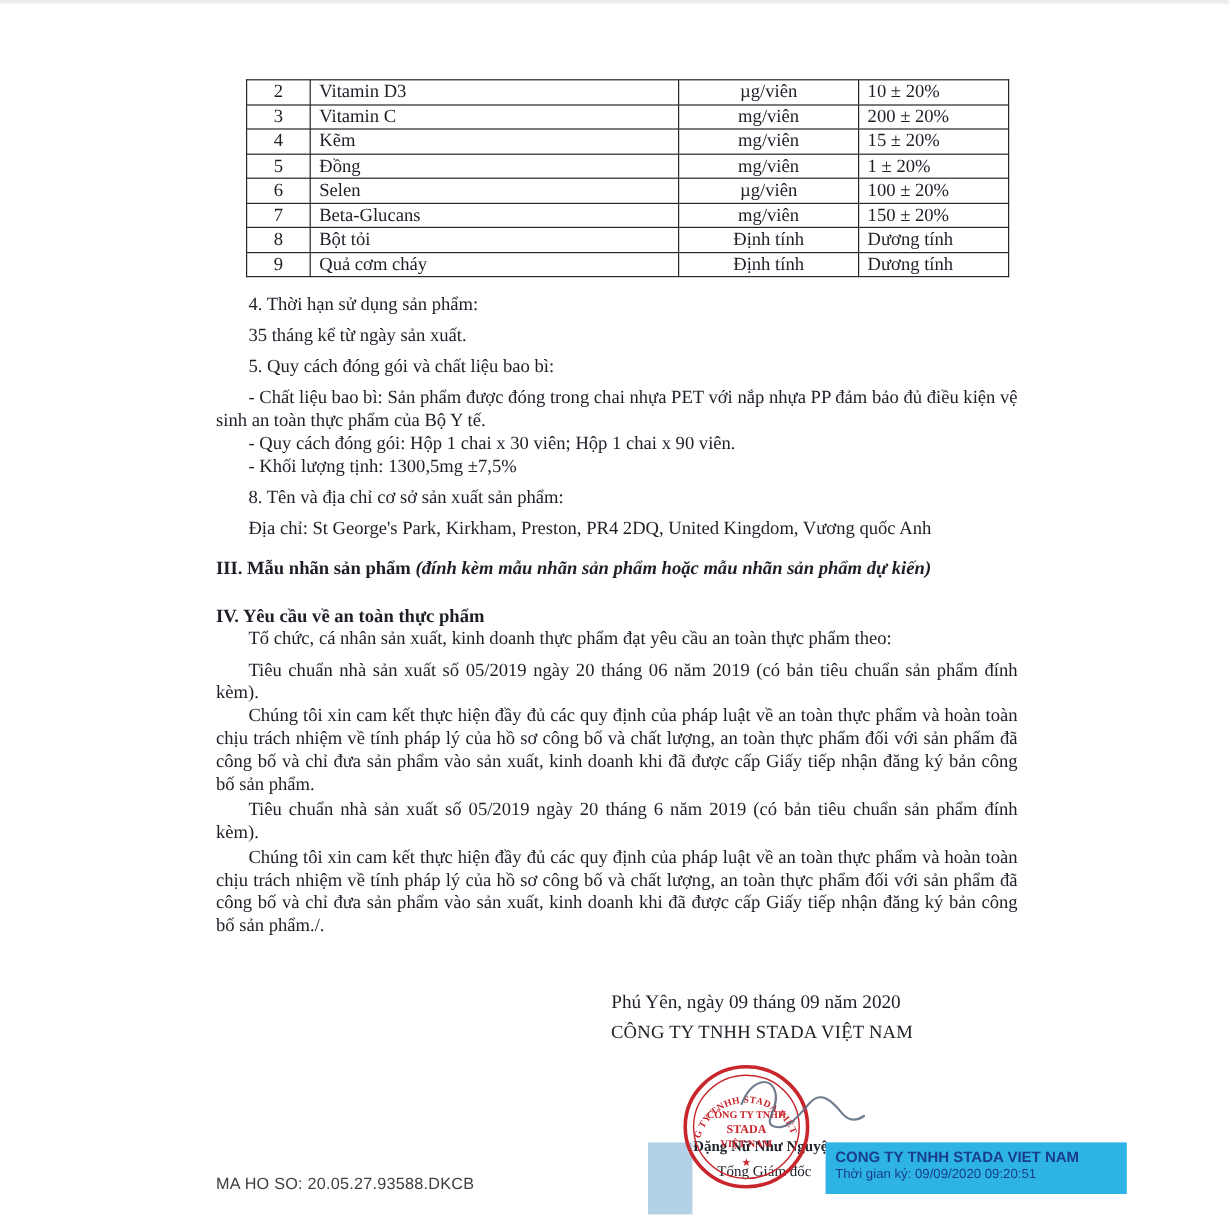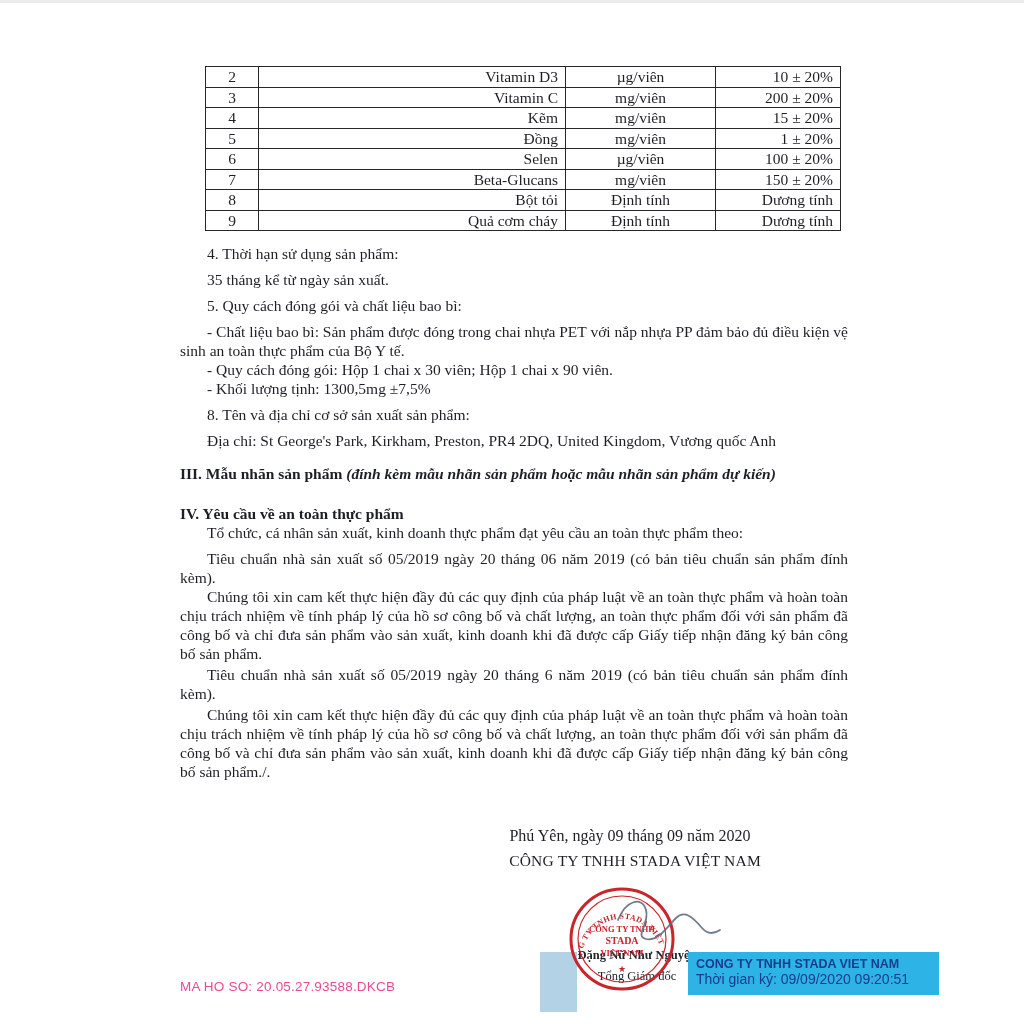--- a/index.html
+++ b/index.html
@@ -20,21 +20,21 @@
   .content {
     position:absolute; left:180px; top:66px; width:668px;
     font-size:15.5px; line-height:19px;
   }
   table.ingredients {
     border-collapse:collapse; margin-left:25px; width:635px;
     margin-bottom:13px; table-layout:fixed;
   }
   .ingredients td {
     border:1px solid #26262b; height:20.5px;
-    font-size:15.5px; padding:0 7px; overflow:hidden; white-space:nowrap;text-align:right;
+    font-size:15.5px; padding:0 7px; overflow:hidden; white-space:nowrap;
   }
   .ingredients .col-no { width:53px; text-align:center; }
   .ingredients .col-name { width:307px; }
   .ingredients .col-unit { width:150px; text-align:center;font-family:Liberation Serif, serif; }
   .ingredients .col-val { width:125px; }
   p.para { margin:0 0 7px 0; }
   p.ind { text-indent:27px; }
   p.just { text-align:justify; }
   p.tight { margin-bottom:0; }
   p.gap2 { margin-bottom:2px; }
@@ -62,25 +62,25 @@
   .lightblue-rect {
     position:absolute; left:540px; top:952px; width:37px; height:60px;
     background:#b3d2e6; z-index:1;
   }
   .digital-box {
     position:absolute; left:688px; top:952px; width:251px; height:43px;
     background:#2eb3e6; z-index:4; padding:4px 8px 0 8px;
     font-family:"Liberation Sans", sans-serif;
   }
   .digital-box .l1 { font-size:12.5px; font-weight:bold; color:#173d8c; line-height:16px; white-space:nowrap; }
-  .digital-box .l2 { font-size:14px; color:#173d8c; line-height:14px; white-space:nowrap; }
+  .digital-box .l2 { font-size:11px; color:#173d8c; line-height:14px; white-space:nowrap; }
   .ma-ho-so {
     position:absolute; left:180px; top:979px;
     font-family:"Liberation Sans", sans-serif;
-    font-size:13.5px; color:#ec4899; letter-spacing:.2px;
+    font-size:13.5px; color:#404040; letter-spacing:.2px;
   }
 </style>
 </head>
 <body>
 
 <div class="page">
   <div class="scan-edge"></div>
 
   <div class="content">
 

